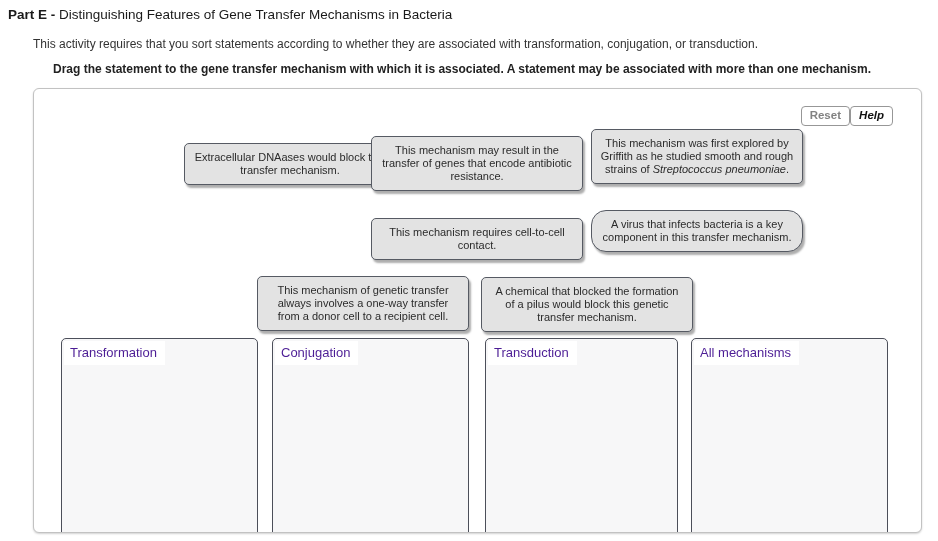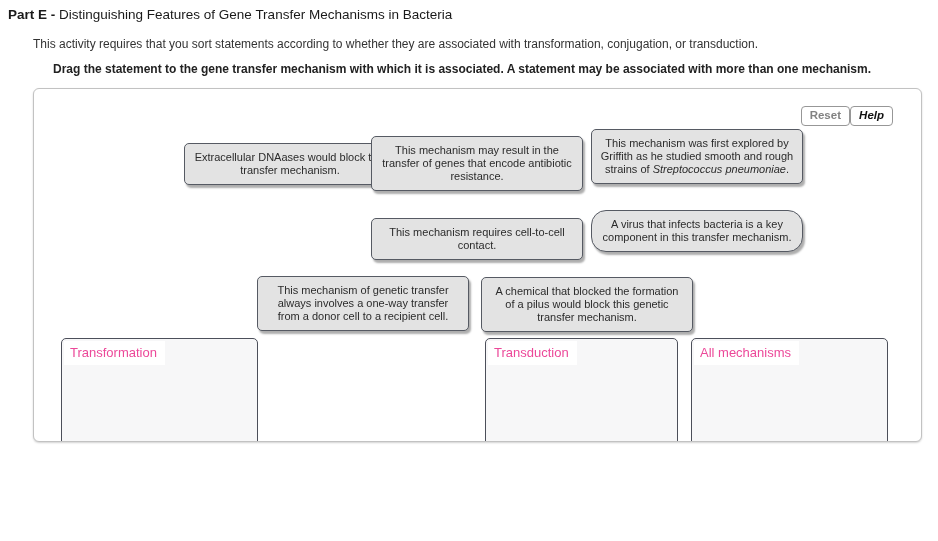--- a/index.html
+++ b/index.html
@@ -18,21 +18,21 @@
   .header-desc {
     position: absolute; left: 33px; top: 37px;
     font-size: 12px; color: #333;
   }
   .header-instruction {
     position: absolute; left: 33px; top: 62px;
     font-size: 12px; font-weight: bold; color: #222; padding-left: 20px;
   }
   .activity-panel {
     position: absolute; left: 33px; top: 88px;
-    width: 889px; height: 354px;
+    width: 889px; height: 445px;
     background: #ffffff;
     border: 1px solid #c2c2c2;
     border-radius: 6px;
     box-shadow: 0 1px 2px rgba(0,0,0,0.18);
     overflow: hidden;
   }
   .btn {
     position: absolute; top: 17px;
     height: 20px;
     padding: 2px 8px 3px 8px;
@@ -68,21 +68,21 @@
     background: #f7f7f8;
     border: 1px solid #4c4f5a;
     border-radius: 5px;
   }
   .bin-label {
     display: inline-block;
     margin: 2px 0 0 2px;
     padding: 4px 8px 5px 6px;
     background: #ffffff;
     font-size: 13px;
-    color: #ec4899;
+    color: #4c1d95;
   }
 </style>
 </head>
 <body>
 
 <div class="header-line1">
   <span class="part-label">Part E - </span><span>Distinguishing Features of Gene Transfer Mechanisms in Bacteria</span>
 </div>
 
 <div class="header-desc">This activity requires that you sort statements according to whether they are associated with transformation, conjugation, or transduction.</div>
@@ -102,20 +102,23 @@
 
   <div class="card" style="left:337px; top:129px;">This mechanism requires cell-to-cell contact.</div>
   <div class="card" style="left:557px; top:121px;border-radius:15px;">A virus that infects bacteria is a key component in this transfer mechanism.</div>
 
   <div class="card" style="left:223px; top:187px;">This mechanism of genetic transfer always involves a one-way transfer from a donor cell to a recipient cell.</div>
   <div class="card" style="left:447px; top:188px;">A chemical that blocked the formation of a pilus would block this genetic transfer mechanism.</div>
 
   <div class="bin" style="left:27px;">
     <span class="bin-label">Transformation</span>
   </div>
+  <div class="bin" style="left:238px;">
+    <span class="bin-label">Conjugation</span>
+  </div>
   <div class="bin" style="left:451px; width:193px;">
     <span class="bin-label">Transduction</span>
   </div>
   <div class="bin" style="left:657px;">
     <span class="bin-label">All mechanisms</span>
   </div>
 
 </div>
 
 </body></html>

